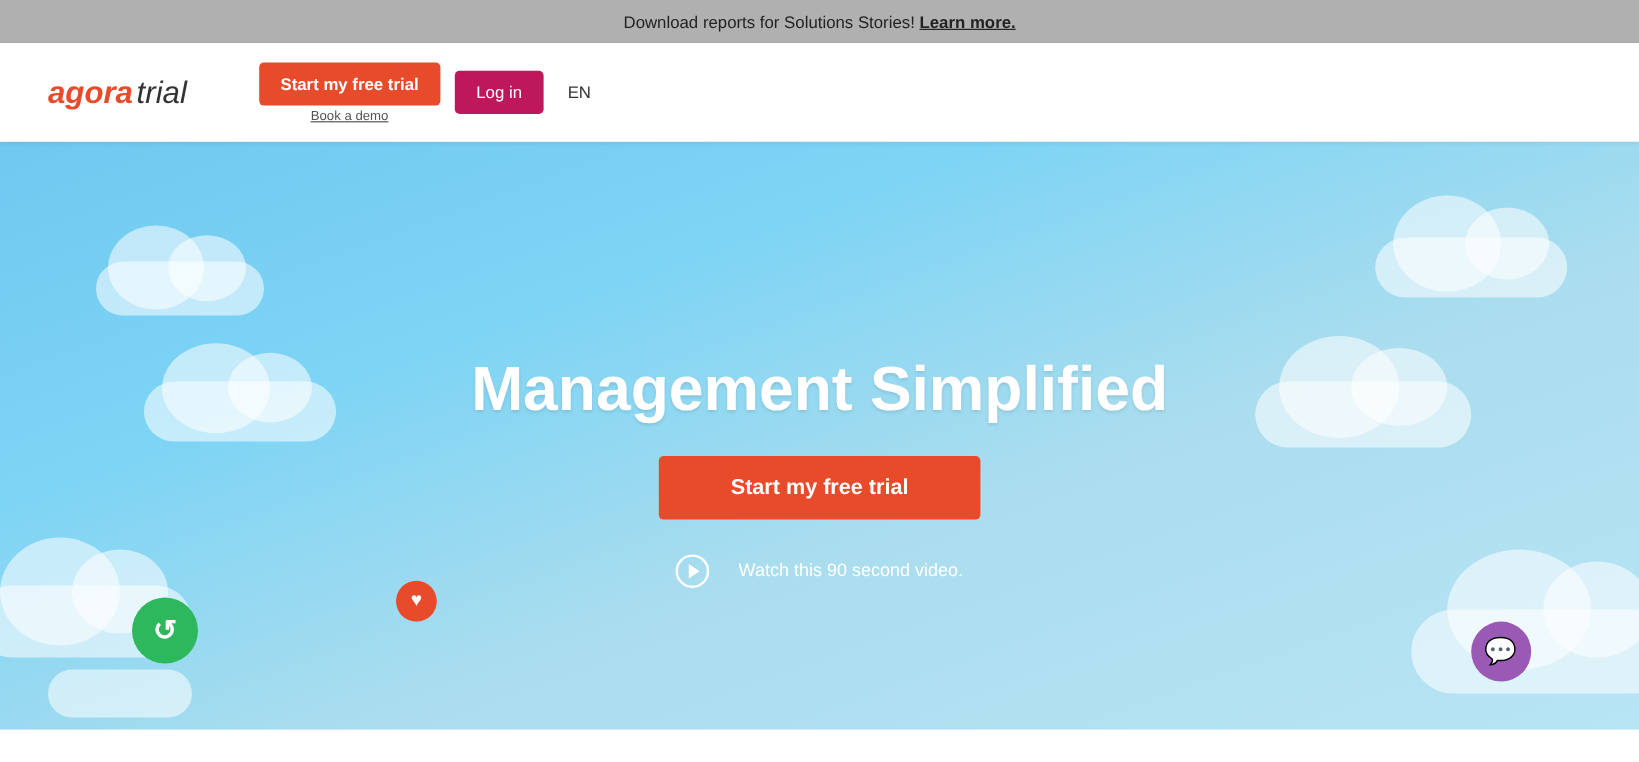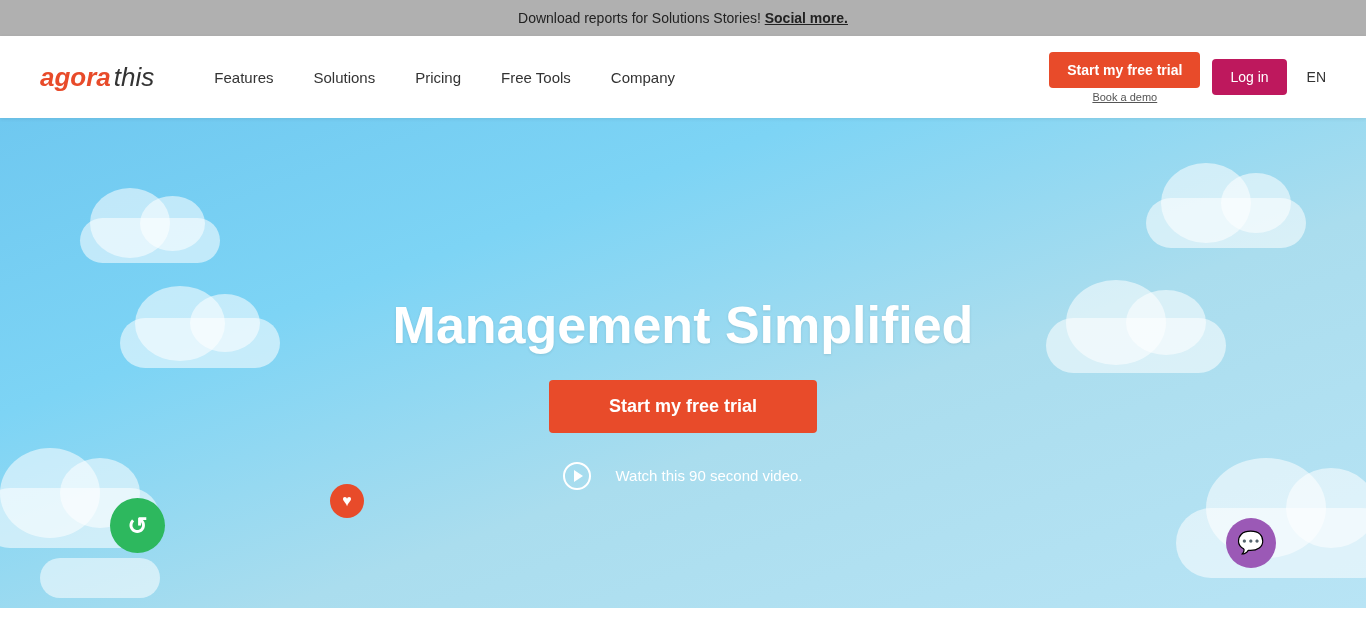--- a/index.html
+++ b/index.html
@@ -316,35 +316,28 @@
       z-index: 3;
       font-size: 20px;
       color: #fff;
     }
   </style>
 </head>
 <body>
 
 <div class="top-banner">
   <span>Download reports for Solutions Stories!</span>
-  <a>Social more.</a>
+  <a>Learn more.</a>
 </div>
 
 <nav class="navbar">
   <a class="logo">
     <span class="logo-agora">agora</span>
-    <span class="logo-pulse">this</span>
+    <span class="logo-pulse">trial</span>
   </a>
-  <div class="nav-links">
-    <a class="nav-link">Features</a>
-    <a class="nav-link">Solutions</a>
-    <a class="nav-link">Pricing</a>
-    <a class="nav-link">Free Tools</a>
-    <a class="nav-link">Company</a>
-  </div>
   <div class="nav-actions">
     <div class="btn-trial-wrapper">
       <button class="btn-trial">Start my free trial</button>
       <span class="book-demo">Book a demo</span>
     </div>
     <button class="btn-login">Log in</button>
     <span class="lang">EN</span>
   </div>
 </nav>
 

